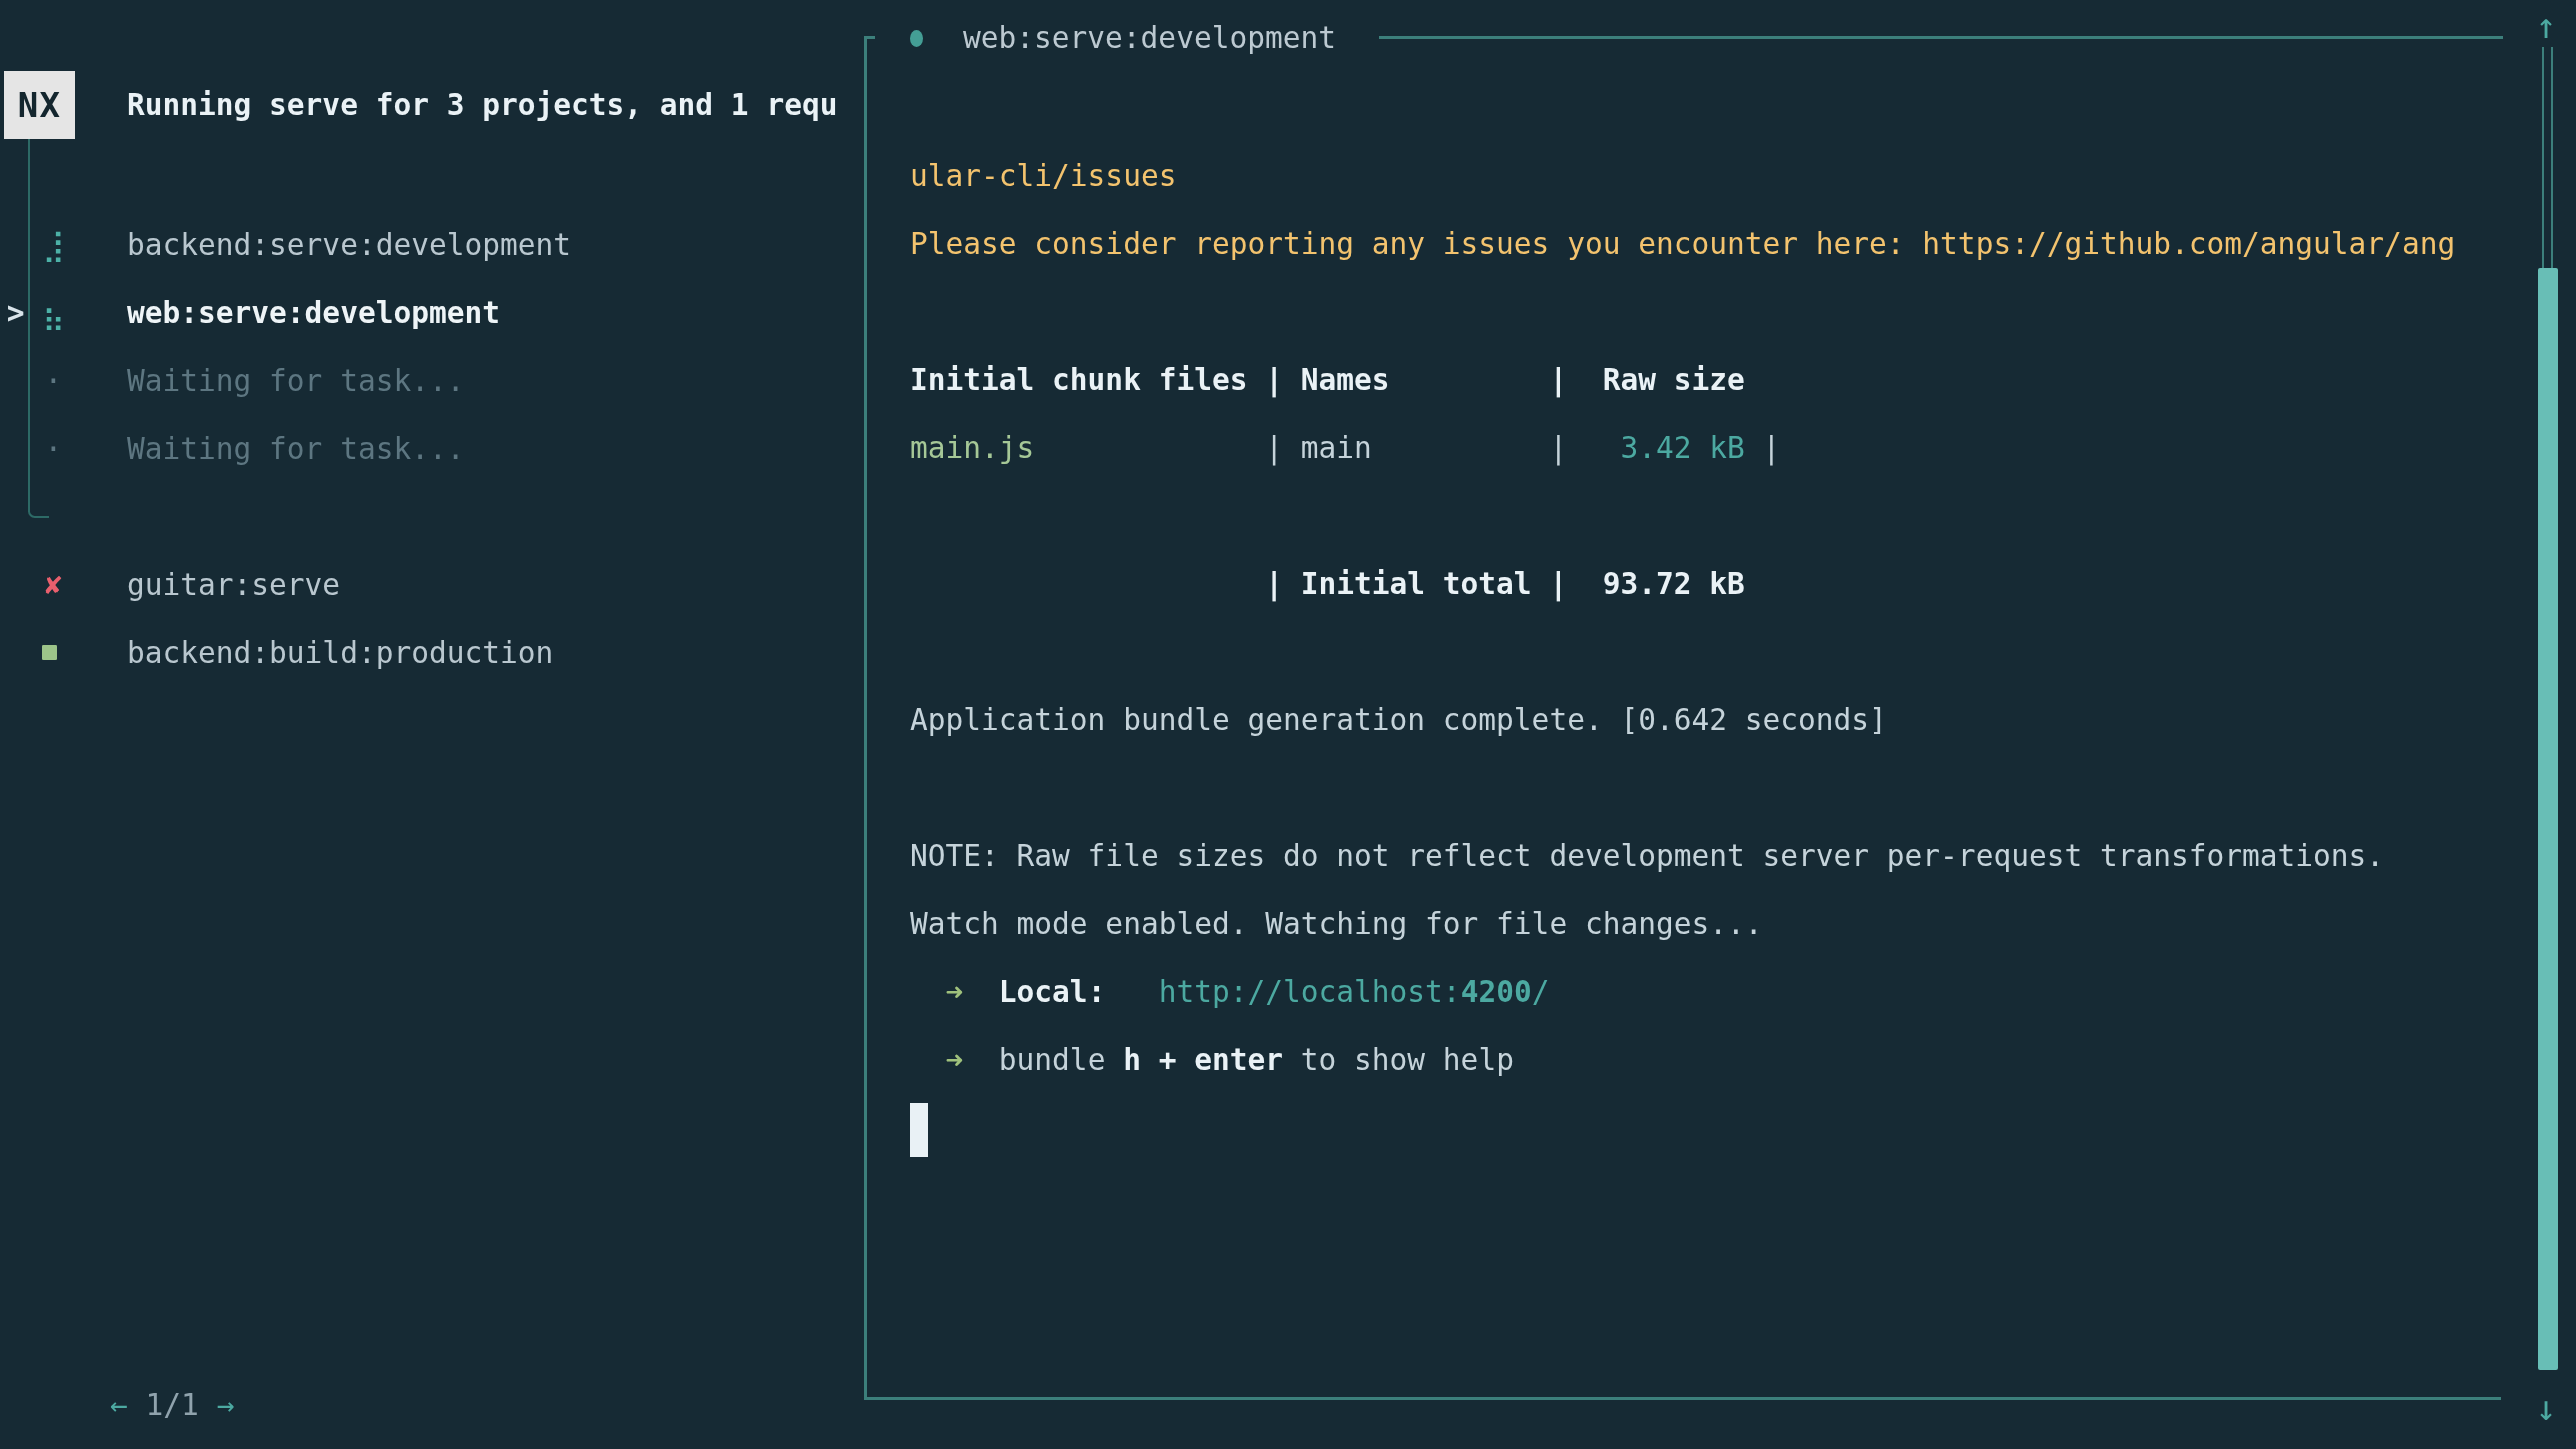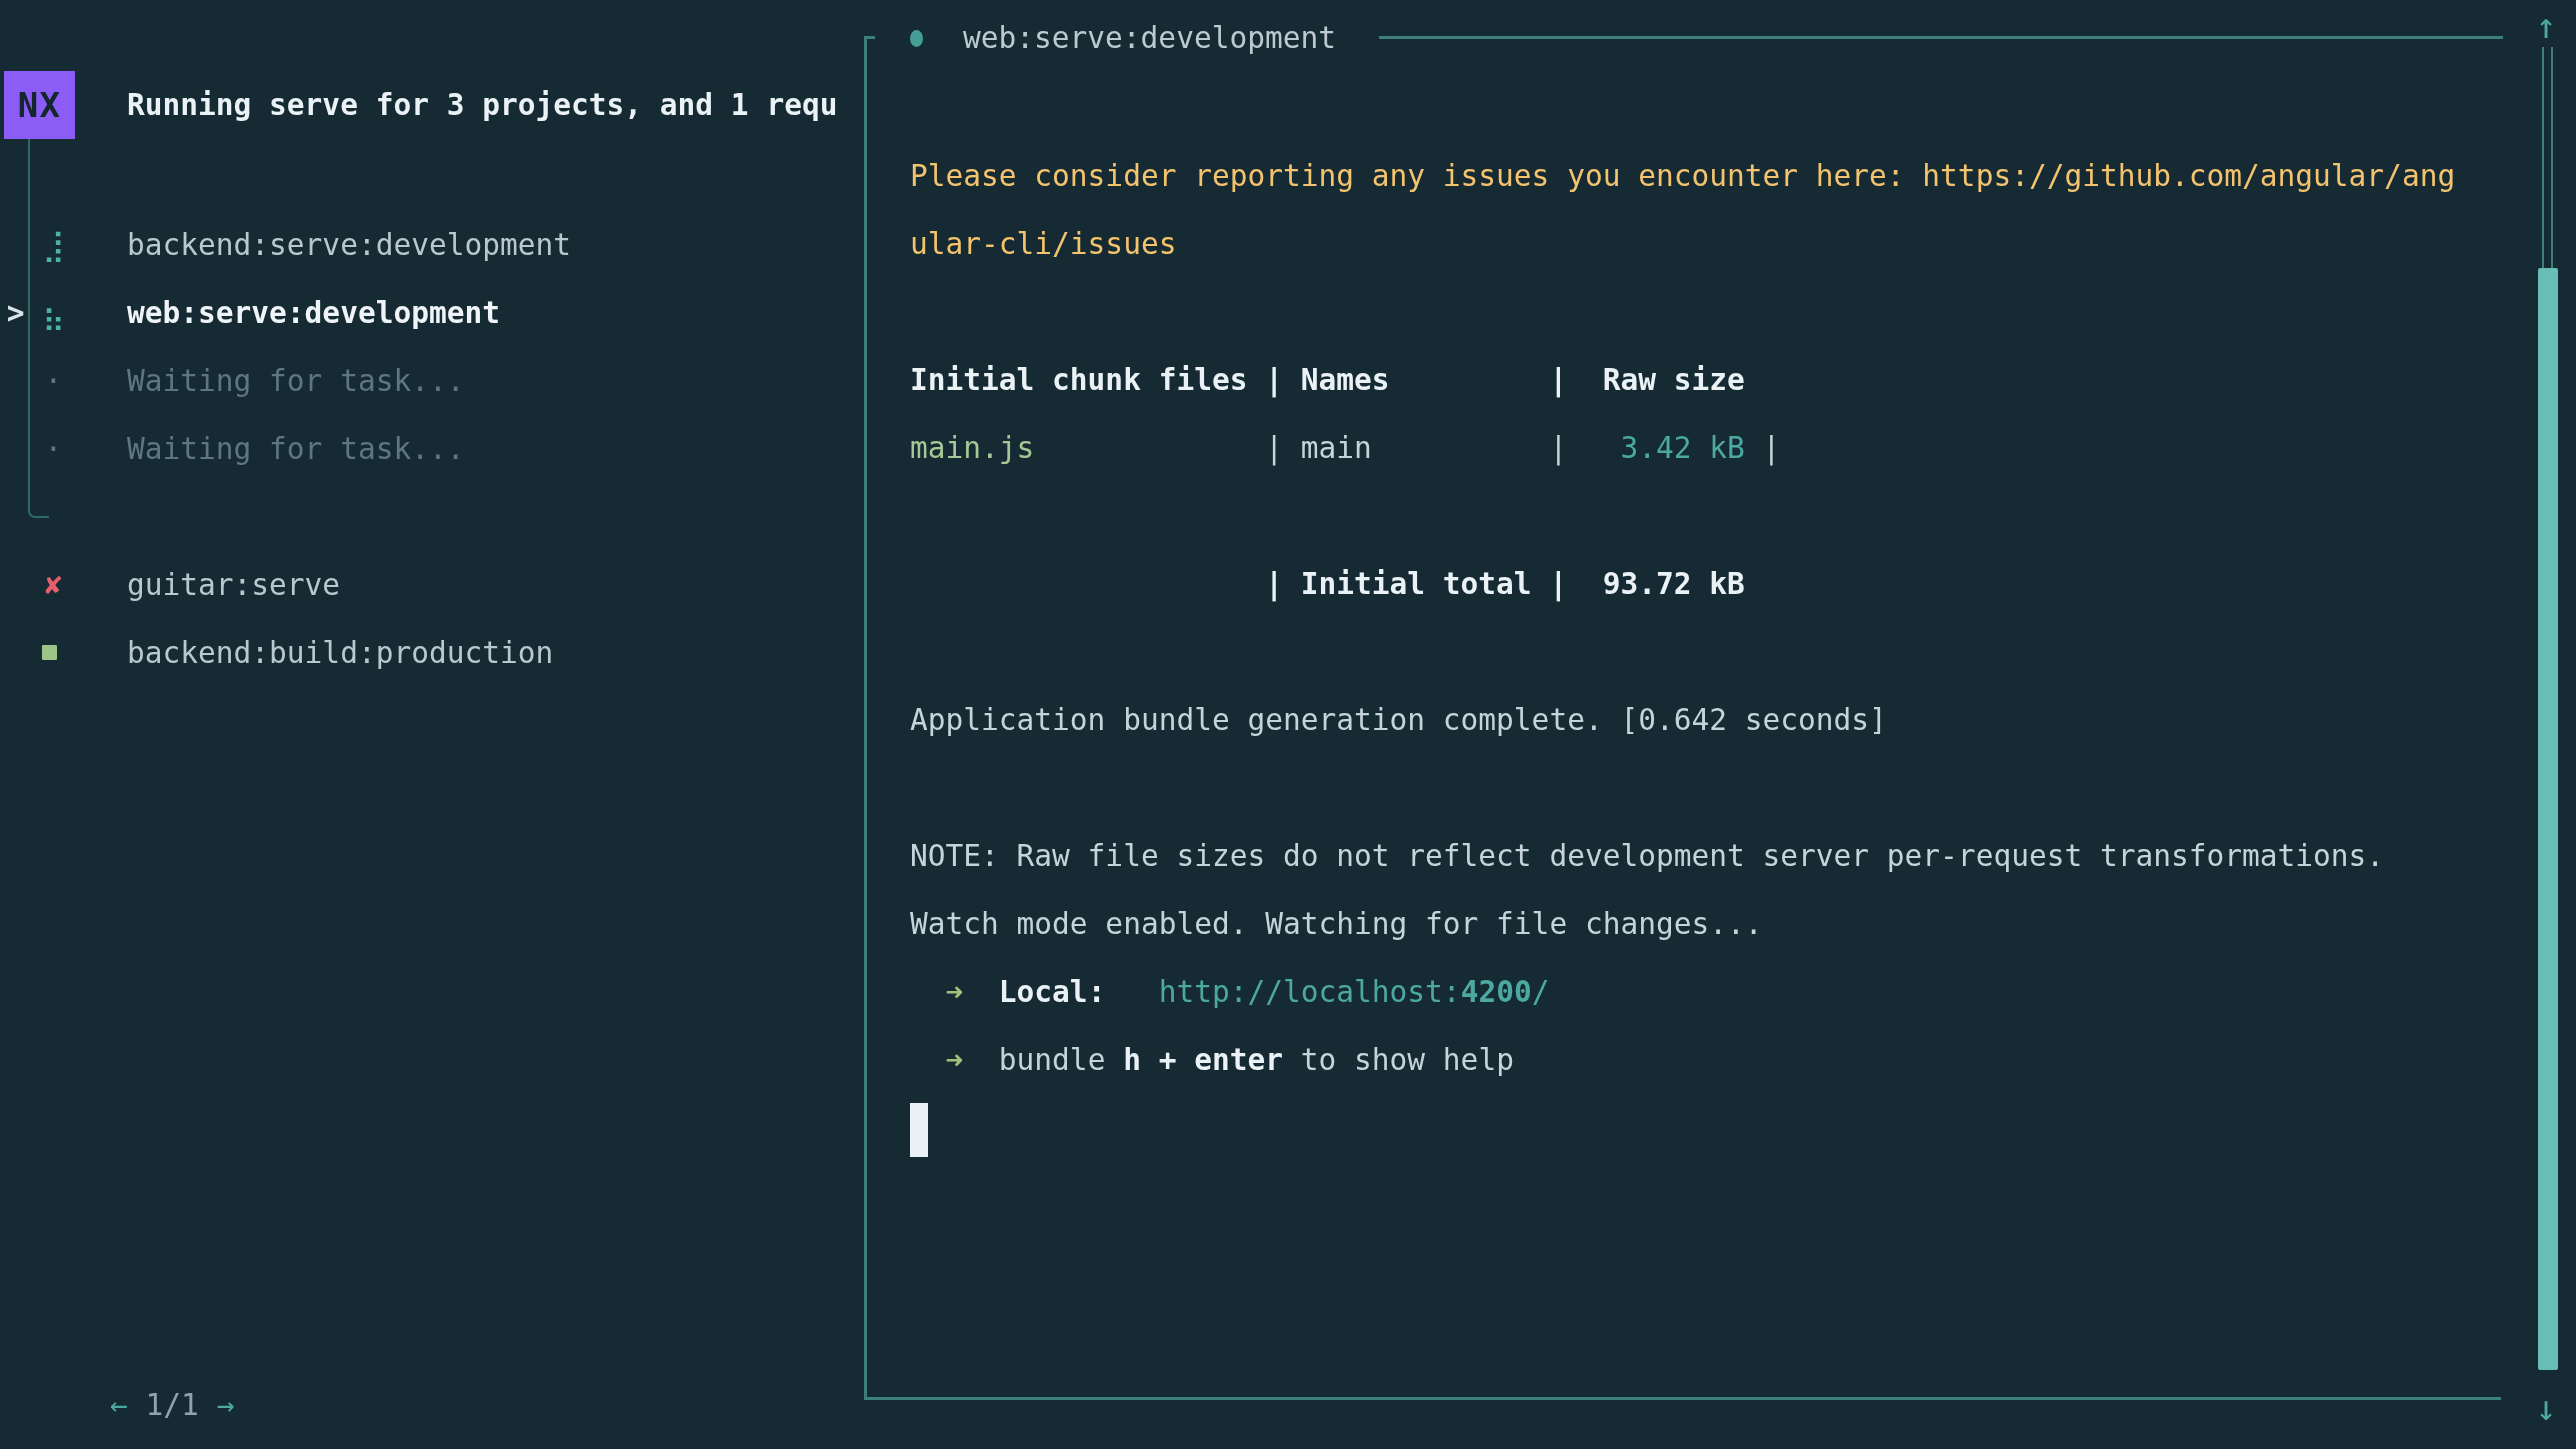--- a/index.html
+++ b/index.html
@@ -6,21 +6,21 @@
   #screen{
     position:relative;width:2576px;height:1449px;overflow:hidden;
     background:#162a34;
     font-family:"DejaVu Sans Mono","Liberation Mono",monospace;
     font-size:29.5px;color:#c5d3da;
   }
   .abs{position:absolute;}
 
   
   .nx-logo{
-    left:4px;top:71px;width:71px;height:68px;background:#8b5cf6;
+    left:4px;top:71px;width:71px;height:68px;background:#e5e5e5;
     display:flex;align-items:center;justify-content:center;
     color:#14262e;font-weight:bold;font-size:34px;letter-spacing:1.3px;
   }
   .sidebar-header{
     left:127px;top:72px;height:67px;line-height:67px;
     font-weight:bold;color:#eaf2f6;white-space:pre;
   }
   .tree-line{
     left:28px;top:139px;width:19px;height:377px;
     border-left:2.7px solid #2d6a66;border-bottom:2.7px solid #2d6a66;
@@ -107,22 +107,22 @@
 
   <div class="abs panel-left-border"></div>
   <div class="abs panel-bottom-border"></div>
   <div class="abs panel-top-a"></div>
   <div class="abs panel-top-b"></div>
 
   <div class="abs panel-dot"></div>
   <div class="abs panel-title">web:serve:development</div>
 
   <div class="abs terminal">
+      <div class="tline"><span class="seg y">ular-cli/issues</span></div>
       <div class="tline"><span class="seg y">Please consider reporting any issues you encounter here: https://github.com/angular/ang</span></div>
-      <div class="tline"><span class="seg y">ular-cli/issues</span></div>
       <div class="tline"></div>
       <div class="tline"><span class="seg b">Initial chunk files | Names         |  Raw size</span></div>
       <div class="tline"><span class="seg sage">main.js</span><span class="seg l">             | </span><span class="seg l">main</span><span class="seg l">          </span><span class="seg l">|</span><span class="seg teal">   3.42 kB</span><span class="seg l"> |</span></div>
       <div class="tline"></div>
       <div class="tline"><span class="seg b">                    | Initial total |  93.72 kB</span></div>
       <div class="tline"></div>
       <div class="tline"><span class="seg l">Application bundle generation complete. [0.642 seconds]</span></div>
       <div class="tline"></div>
       <div class="tline"><span class="seg l">NOTE: Raw file sizes do not reflect development server per-request transformations.</span></div>
       <div class="tline"><span class="seg l">Watch mode enabled. Watching for file changes...</span></div>

